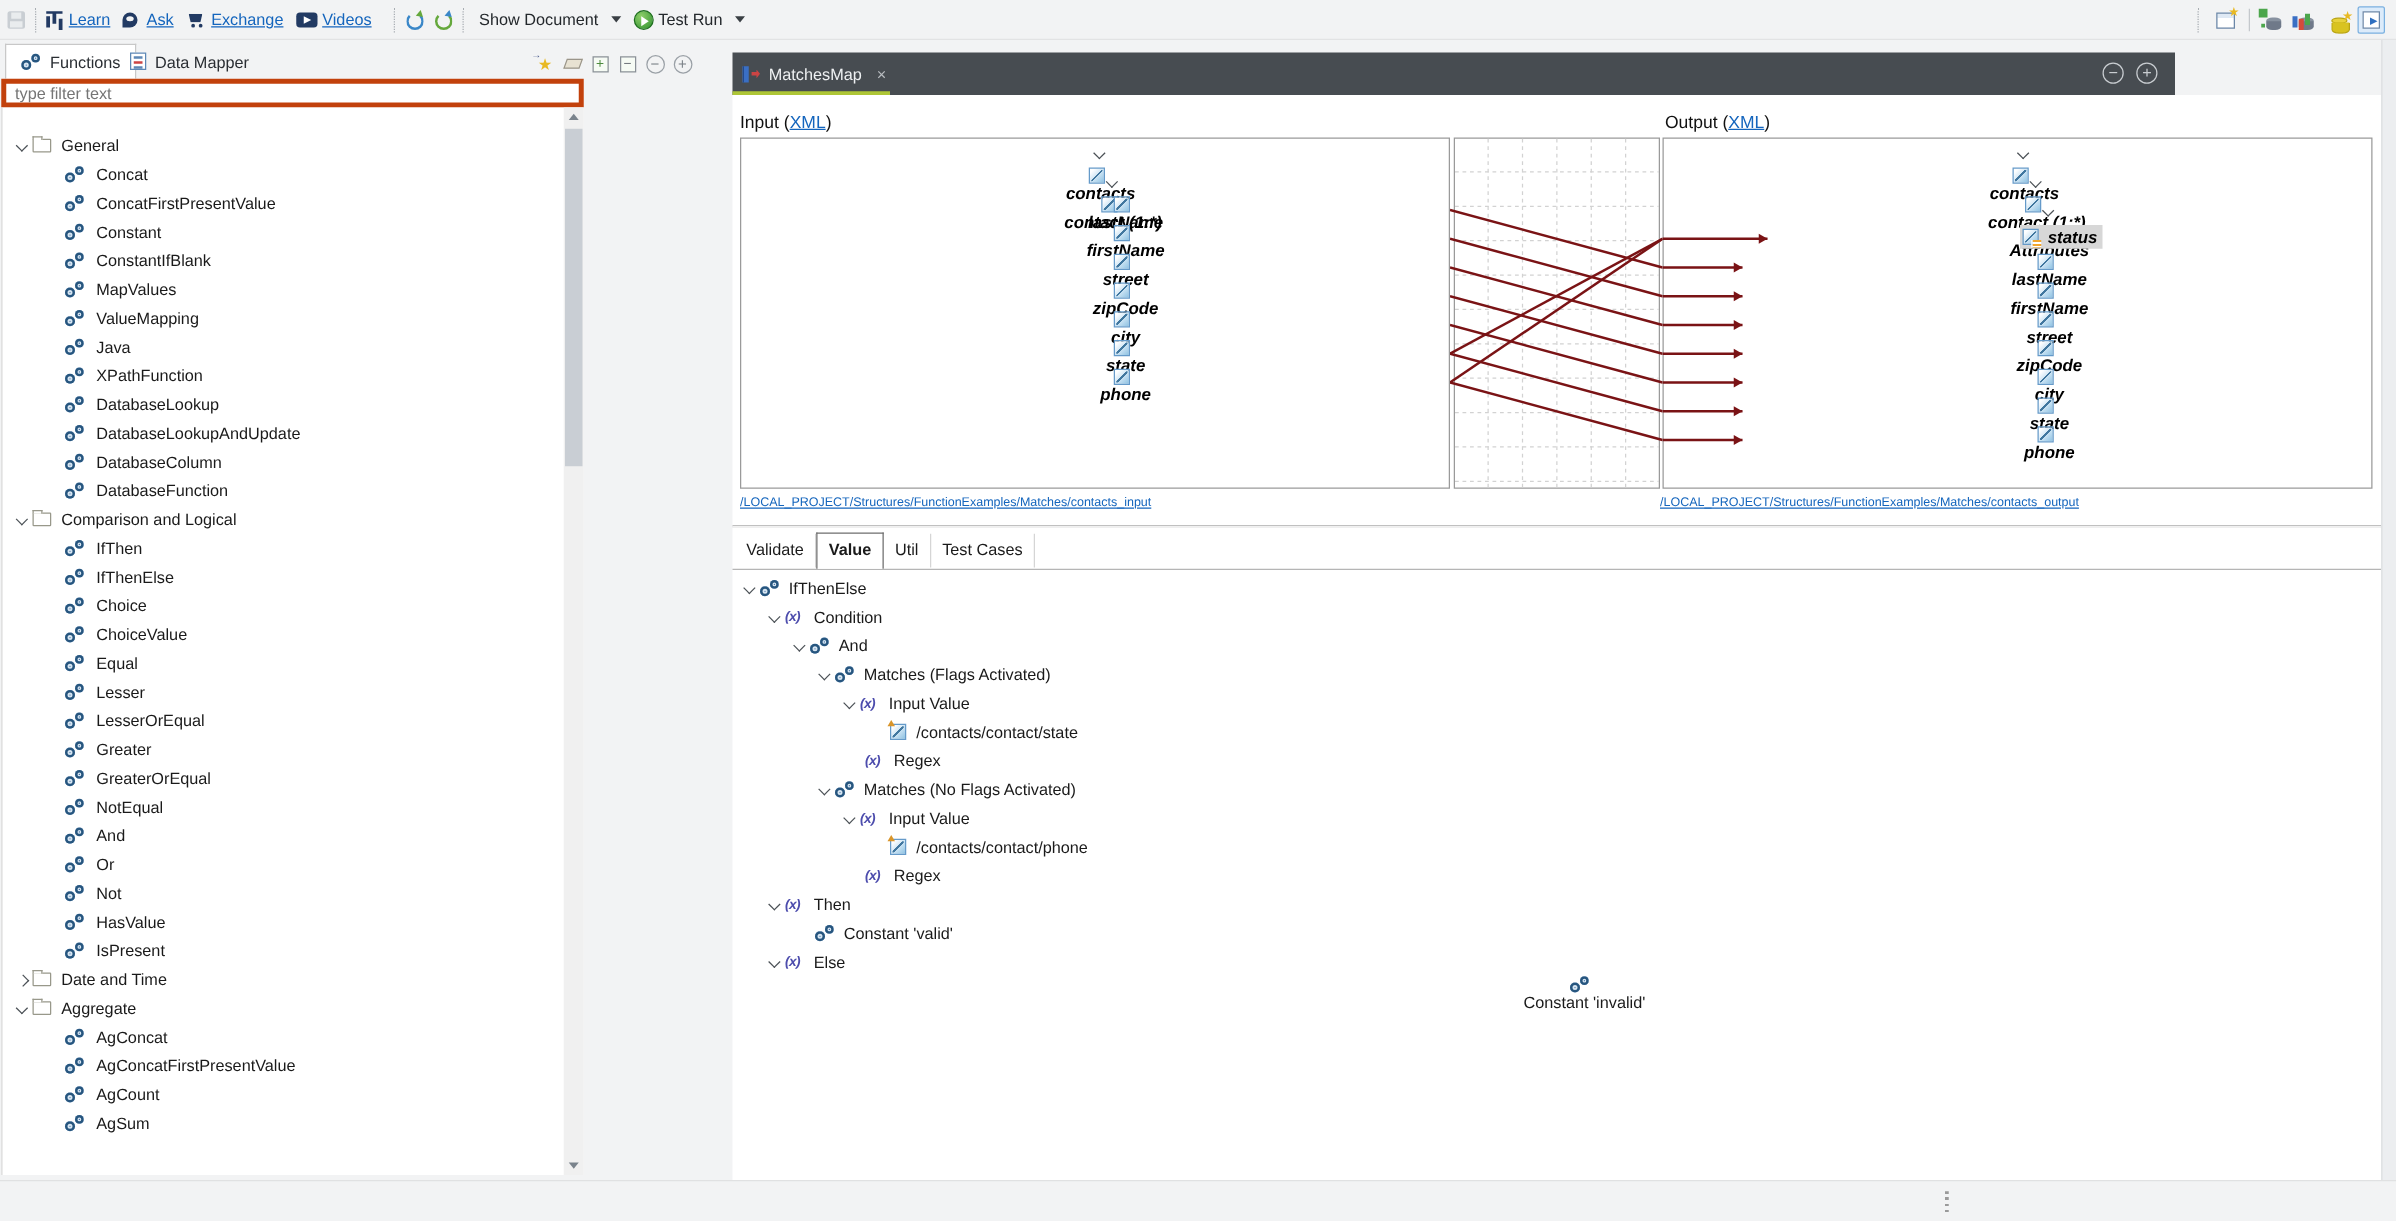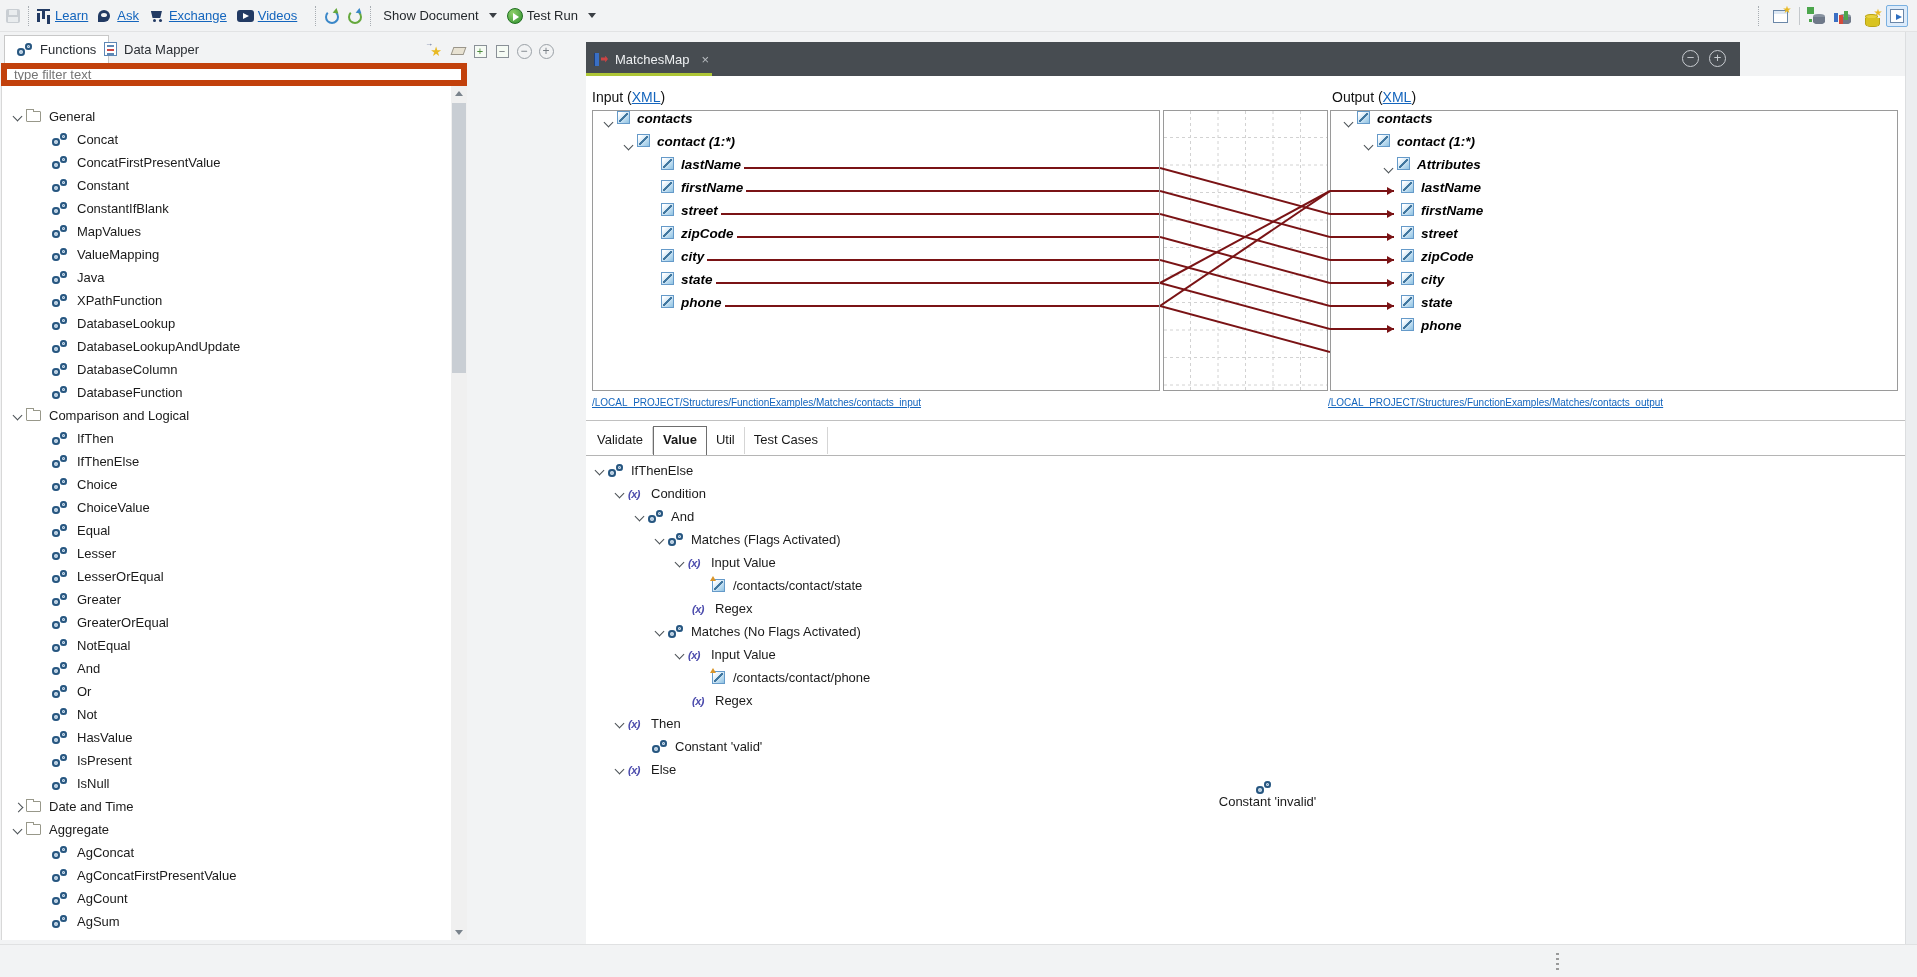--- a/index.html
+++ b/index.html
@@ -61,21 +61,21 @@
   .i-gears::after { content:""; position:absolute; right:1px; top:0; width:7px; height:7px; border-radius:50%; background:#3c6da3; box-shadow:inset 0 0 0 2px #27567f, inset 0 0 0 3px #d8e6f2; }
   .i-docmap { width:13px; height:14px; background:#fff; border:1px solid #5d87b5; position:relative; flex:none; margin-right:7px; }
   .i-docmap::before { content:""; position:absolute; left:2px; top:2px; width:7px; height:2px; background:#5d87b5; box-shadow:0 4px 0 #c44, 0 8px 0 #5d87b5; }
   #lp-toolicons { position:absolute; right:32px; top:8px; display:flex; align-items:center; gap:6px; }
   .mini { width:16px; height:16px; position:relative; display:inline-flex; align-items:center; justify-content:center; color:#8a9097; }
   .i-star { color:#e8b923; font-size:13px; }
   .i-star::after { content:"\2192"; position:absolute; left:-3px; top:-4px; font-size:8px; color:#4a5a8a; }
   .i-eraser { width:13px; height:8px; background:#e8e2d2; border:1px solid #9a958a; transform:skewX(-20deg); }
   .box-pm { width:13px; height:13px; border:1px solid #8a9097; background:#f6fbf4; font-size:11px; line-height:11px; text-align:center; color:#4c8a3c; }
   .circ-pm { width:15px; height:15px; border:1.5px solid #9aa0a6; border-radius:50%; font-size:12px; line-height:12px; text-align:center; color:#7a8086; }
-  #lp-filter { position:absolute; left:1px; top:31px; width:466px; height:23px; border:6px solid #c2410c; background:#fff; font-size:13px; padding:4px 7px; color:#444; font-family:"Liberation Sans",sans-serif; }
+  #lp-filter { position:absolute; left:1px; top:31px; width:466px; height:23px; border:4px solid #c2410c; background:#fff; font-size:13px; padding:4px 7px; color:#444; font-family:"Liberation Sans",sans-serif; }
   #lp-filter::placeholder { color:#757575; opacity:1; }
   #lp-treewrap { position:absolute; left:1px; top:54px; width:466px; height:854px; background:#fff; border-left:1px solid #d8d8d8; }
   #functions-tree { position:absolute; left:0; top:19px; width:450px; }
   .trow { display:flex; align-items:center; height:23px; white-space:nowrap; }
   .tlabel { padding-left:2px; }
   .chev { width:16px; height:23px; position:relative; flex:none; }
   .chev.down::before { content:""; position:absolute; left:4px; top:8px; width:6px; height:6px; border-right:1.5px solid #4a5055; border-bottom:1.5px solid #4a5055; transform:rotate(45deg); }
   .chev.right::before { content:""; position:absolute; left:5px; top:9px; width:6px; height:6px; border-top:1.5px solid #4a5055; border-right:1.5px solid #4a5055; transform:rotate(45deg); }
   .i-folder { width:15px; height:11px; border:1px solid #98988a; background:#fff; border-radius:1px; position:relative; flex:none; margin-right:6px; }
   .i-folder::before { content:""; position:absolute; left:-1px; top:-3px; width:6px; height:2px; border:1px solid #98988a; border-bottom:none; background:#fff; }
@@ -105,21 +105,21 @@
   .io-header a { color:#1465bd; text-decoration:underline; }
   #input-header { left:6px; }
   #output-header { left:746px; }
 
   .io-box { position:absolute; top:34px; height:281px; border:1px solid #9a9a9a; }
   #input-box { left:6px; width:568px; }
   #grid-box { left:577px; width:165px; }
   #output-box { left:744px; width:568px; }
   #map-svg { position:absolute; left:574px; top:34px; pointer-events:none; }
 
-  .iorow { display:flex; height:23px; position:relative; white-space:nowrap; }
+  .iorow { display:flex; align-items:center; height:23px; position:relative; white-space:nowrap;flex-direction:column; }
   #input-tree { position:absolute; left:7px; top:34.5px; width:566px; }
   #output-tree { position:absolute; left:745px; top:34.5px; width:566px; }
   .nlabel { font-weight:bold; font-style:italic; font-size:13.5px; color:#000; padding-left:1px; }
   .spacer20 { width:20px; flex:none; }
   .i-xml { width:13px; height:13px; border:1px solid #659ac9; background:linear-gradient(135deg,#fdfeff 15%,#c9e2f3 55%,#8ec2e2 100%); position:relative; flex:none; margin-right:6px; }
   .i-xml::before { content:""; position:absolute; left:1px; top:1px; width:9px; height:9px; background:linear-gradient(135deg,transparent 44%,#41779f 44%,#41779f 56%,transparent 56%); }
   .i-xml.status-var::after { content:""; position:absolute; right:-3px; bottom:-3px; width:7px; height:6px; background:repeating-linear-gradient(#f2a72e 0 1.5px,#fff 1.5px 3px); border-left:1px solid #fff; }
   .i-xml.ref::after { content:""; position:absolute; left:-3px; top:-4px; border-left:3px solid transparent; border-right:3px solid transparent; border-bottom:5px solid #d9952a; }
   .mline { flex:1; height:2px; background:#7a1315; margin-left:3px; min-width:8px; align-self:center; }
   .oarrow { position:absolute; left:-1px; top:10.5px; height:2px; background:#7a1315; }
@@ -333,24 +333,20 @@
           <span class="tlabel">Not</span>
         </div>
         <div class="trow" style="padding-left: 50px;">
           <span class="i-gears"></span>
           <span class="tlabel">HasValue</span>
         </div>
         <div class="trow" style="padding-left: 50px;">
           <span class="i-gears"></span>
           <span class="tlabel">IsPresent</span>
         </div>
-        <div class="trow" style="padding-left: 50px;">
-          <span class="i-gears"></span>
-          <span class="tlabel">IsNull</span>
-        </div>
         <div class="trow" style="padding-left: 8px;">
           <span class="chev right"></span>
           <span class="i-folder"></span>
           <span class="tlabel">Date and Time</span>
         </div>
         <div class="trow" style="padding-left: 8px;">
           <span class="chev down"></span>
           <span class="i-folder"></span>
           <span class="tlabel">Aggregate</span>
         </div>
@@ -462,20 +458,28 @@
       </div>
       <div class="iorow" style="padding-left: 30px;">
         <span class="chev down"></span>
         <span class="i-xml"></span>
         <span class="nlabel">contact (1:*)</span>
       </div>
       <div class="iorow" style="padding-left: 50px;">
         <span class="chev down"></span>
         <span class="i-xml"></span>
         <span class="nlabel">Attributes</span>
+      </div>
+      <div class="iorow" style="padding-left: 70px;">
+        <span class="oarrow" style="width: 84px;"></span>
+        <span class="spacer20"></span>
+        <span class="sel">
+          <span class="i-xml status-var"></span>
+          <span class="nlabel">status</span>
+        </span>
       </div>
       <div class="iorow" style="padding-left: 50px;">
         <span class="oarrow" style="width: 64px;"></span>
         <span class="spacer20"></span>
         <span class="i-xml"></span>
         <span class="nlabel">lastName</span>
       </div>
       <div class="iorow" style="padding-left: 50px;">
         <span class="oarrow" style="width: 64px;"></span>
         <span class="spacer20"></span>

